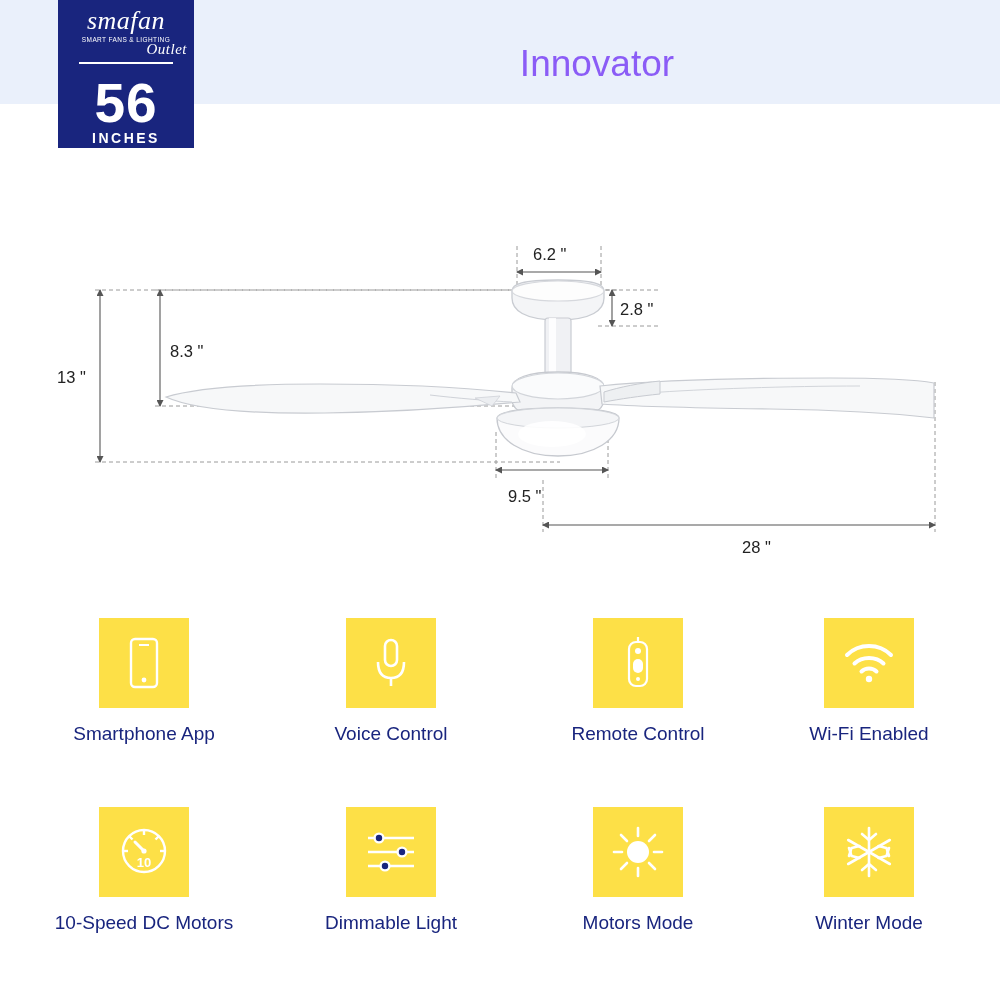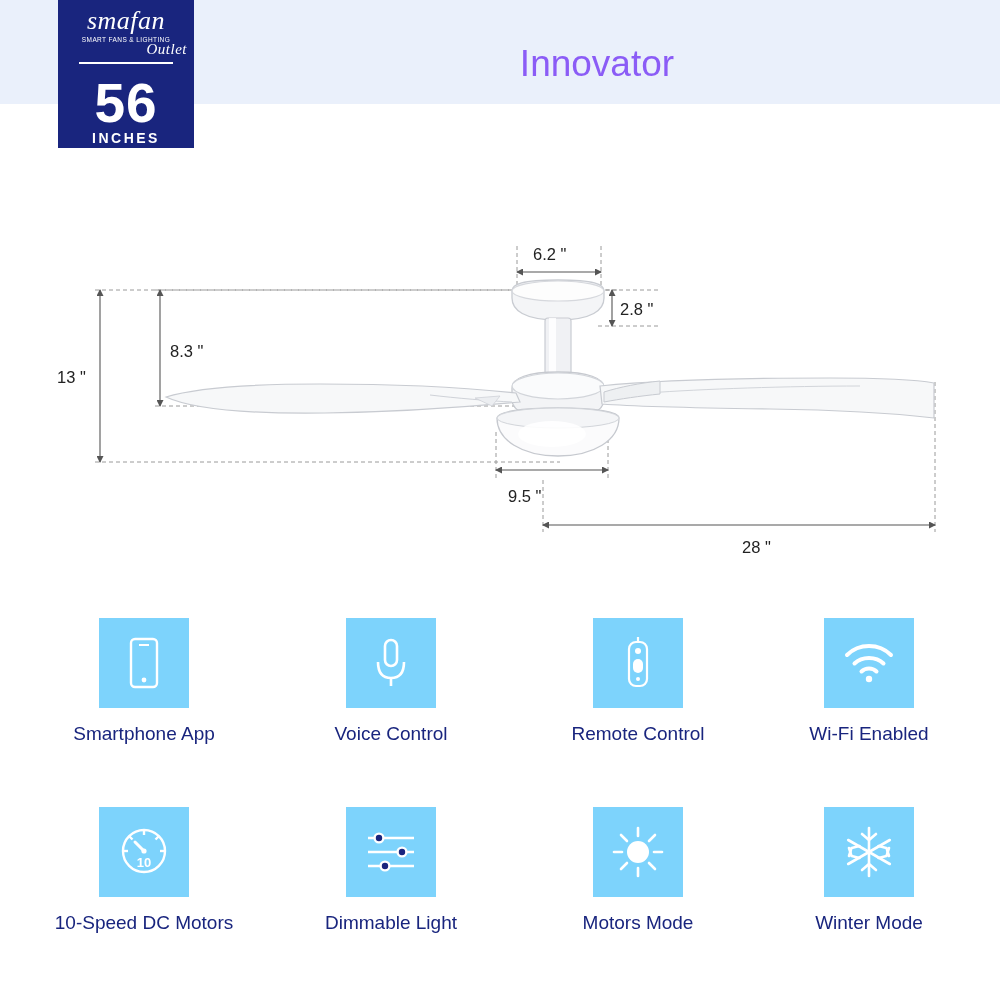--- a/index.html
+++ b/index.html
@@ -120,21 +120,21 @@
   }
   .feature {
     position: absolute;
     width: 250px;
     text-align: center;
   }
   .feature-icon-box {
     width: 90px;
     height: 90px;
     margin: 0 auto;
-    background: #7dd3fc;
+    background: #fde047;
     display: flex;
     align-items: center;
     justify-content: center;
   }
   .feature-label {
     margin-top: 15px;
     font-size: 19px;
     color: #19257e;
     font-family: "Liberation Sans", sans-serif;
     white-space: nowrap;

